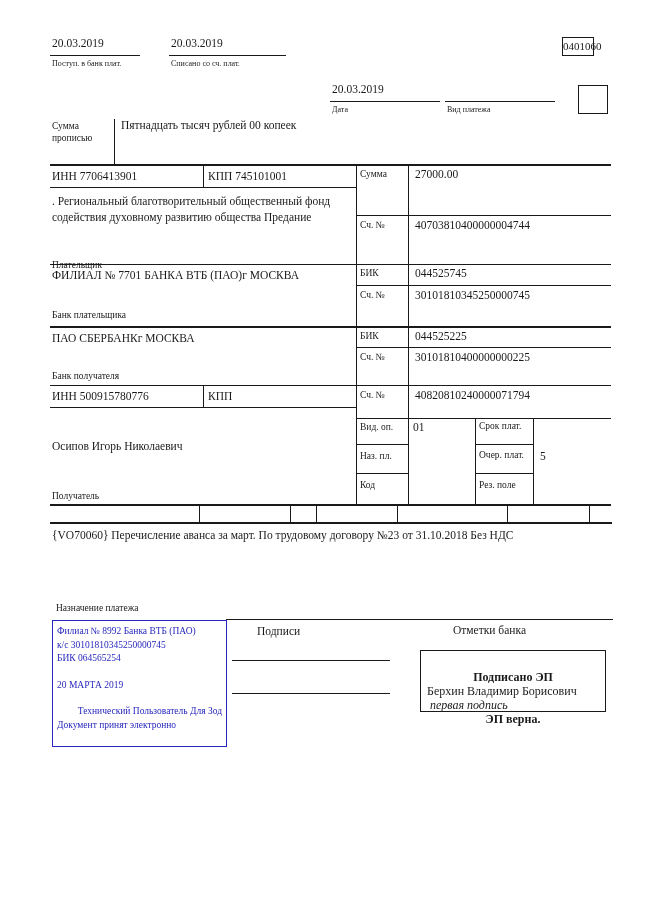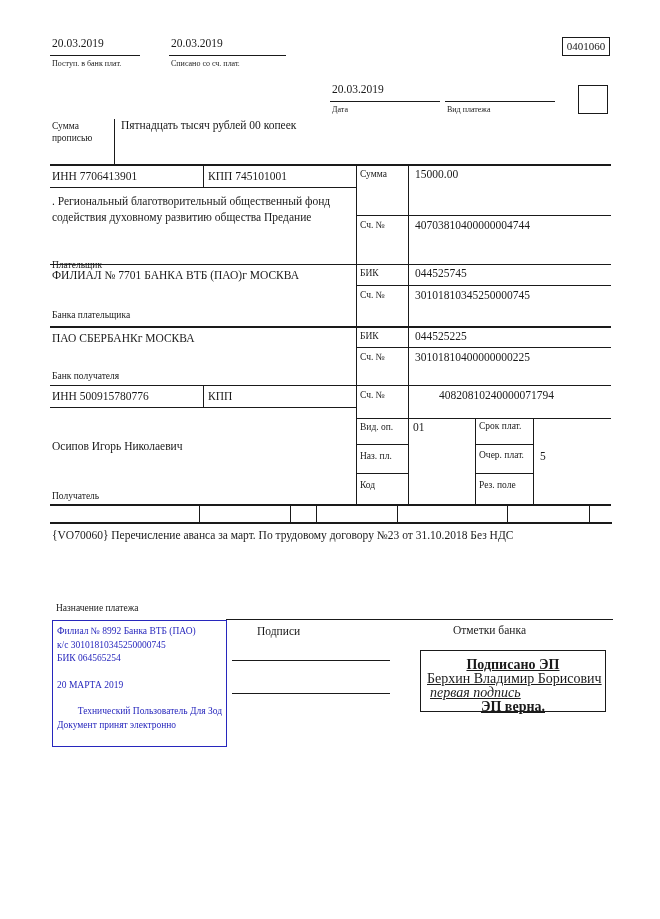--- a/index.html
+++ b/index.html
@@ -12,39 +12,39 @@
   .s11{font-size:11.5px;}
   .title{font-family:"Liberation Sans",sans-serif;font-weight:bold;font-size:12.5px;}
   .line{position:absolute;background:#1a1a1a;}
   .box{position:absolute;border:1.5px solid #1a1a1a;box-sizing:border-box;}
   .thinbox{position:absolute;border:1px solid #1a1a1a;box-sizing:border-box;}
   .bluebox{position:absolute;border:1.5px solid #2727bd;box-sizing:border-box;
            color:#2727bd;font-size:9.5px;line-height:13.5px;padding:4px 4px;}
   .bluebox div{white-space:nowrap;}
   .bluebox .wr{white-space:normal;text-align:right;}
   .stamp{position:absolute;border:1.5px solid #1a1a1a;box-sizing:border-box;
-         font-size:14px;line-height:14px;padding-top:7px;text-decoration:underline;}
+         font-size:12px;line-height:14px;padding-top:19px;}
   .ctr{text-align:center;}
   .b{font-weight:bold;}
   .i{font-style:italic;}
 </style>
 </head>
 <body>
 
 <div class="page">
 
   <div class="t s11" style="left:52px;top:36px;">20.03.2019</div>
   <div class="line" style="left:50px;top:55px;width:90px;height:1px;"></div>
   <div class="t s8" style="left:52px;top:59px;">Поступ. в банк плат.</div>
 
   <div class="t s11" style="left:171px;top:36px;">20.03.2019</div>
   <div class="line" style="left:169px;top:55px;width:117px;height:1px;"></div>
   <div class="t s8" style="left:171px;top:59px;">Списано со сч. плат.</div>
 
-  <div class="box ctr" style="left:562px;top:37px;width:48px;height:19px;font-size:11px;line-height:16px;">
+  <div class="box ctr" style="left:562px;top:37px;width:32px;height:19px;font-size:11px;line-height:16px;">
     <span>0401060</span>
   </div>
 
 
   <div class="t s11" style="left:332px;top:82px;">20.03.2019</div>
   <div class="line" style="left:330px;top:101px;width:110px;height:1px;"></div>
   <div class="t s8" style="left:332px;top:105px;">Дата</div>
 
   <div class="line" style="left:445px;top:101px;width:110px;height:1px;"></div>
   <div class="t s8" style="left:447px;top:105px;">Вид платежа</div>
@@ -81,45 +81,45 @@
   <div class="line" style="left:199px;top:506px;width:1px;height:16px;"></div>
   <div class="line" style="left:290px;top:506px;width:1px;height:16px;"></div>
   <div class="line" style="left:316px;top:506px;width:1px;height:16px;"></div>
   <div class="line" style="left:397px;top:506px;width:1px;height:16px;"></div>
   <div class="line" style="left:507px;top:506px;width:1px;height:16px;"></div>
   <div class="line" style="left:589px;top:506px;width:1px;height:16px;"></div>
 
   <div class="t s11" style="left:52px;top:169px;">ИНН 7706413901</div>
   <div class="t s11" style="left:208px;top:169px;">КПП 745101001</div>
   <div class="t s9" style="left:360px;top:169px;">Сумма</div>
-  <div class="t s11" style="left:415px;top:167px;">15000.00</div>
+  <div class="t s11" style="left:415px;top:167px;">27000.00</div>
 
   <div class="t s11 wrap" style="left:52px;top:194px;width:300px;line-height:15.5px;">. Региональный благотворительный общественный фонд содействия духовному развитию общества Предание</div>
   <div class="t s9" style="left:360px;top:220px;">Сч. №</div>
   <div class="t s11" style="left:415px;top:218px;">40703810400000004744</div>
   <div class="t s9" style="left:52px;top:260px;">Плательщик</div>
 
   <div class="t s11" style="left:52px;top:268px;">ФИЛИАЛ № 7701 БАНКА ВТБ (ПАО)г МОСКВА</div>
   <div class="t s9" style="left:360px;top:268px;">БИК</div>
   <div class="t s11" style="left:415px;top:266px;">044525745</div>
   <div class="t s9" style="left:360px;top:290px;">Сч. №</div>
   <div class="t s11" style="left:415px;top:288px;">30101810345250000745</div>
-  <div class="t s9" style="left:52px;top:310px;">Банка плательщика</div>
+  <div class="t s9" style="left:52px;top:310px;">Банк плательщика</div>
 
   <div class="t s11" style="left:52px;top:331px;">ПАО СБЕРБАНКг МОСКВА</div>
   <div class="t s9" style="left:360px;top:331px;">БИК</div>
   <div class="t s11" style="left:415px;top:329px;">044525225</div>
   <div class="t s9" style="left:360px;top:352px;">Сч. №</div>
   <div class="t s11" style="left:415px;top:350px;">30101810400000000225</div>
   <div class="t s9" style="left:52px;top:371px;">Банк получателя</div>
 
   <div class="t s11" style="left:52px;top:389px;">ИНН 500915780776</div>
   <div class="t s11" style="left:208px;top:389px;">КПП</div>
   <div class="t s9" style="left:360px;top:390px;">Сч. №</div>
-  <div class="t s11" style="left:415px;top:388px;margin-left:24px;">40820810240000071794</div>
+  <div class="t s11" style="left:415px;top:388px;">40820810240000071794</div>
   <div class="t s11" style="left:52px;top:410px;margin-top:29px;">Осипов Игорь Николаевич</div>
   <div class="t s9" style="left:52px;top:491px;">Получатель</div>
 
   <div class="t s9" style="left:360px;top:422px;">Вид. оп.</div>
   <div class="t s11" style="left:413px;top:420px;">01</div>
   <div class="t s9 wrap" style="left:479px;top:421px;width:48px;">Срок плат.</div>
   <div class="t s9" style="left:360px;top:451px;">Наз. пл.</div>
   <div class="t s9 wrap" style="left:479px;top:450px;width:48px;">Очер. плат.</div>
   <div class="t s11" style="left:540px;top:449px;">5</div>
   <div class="t s9" style="left:360px;top:480px;">Код</div>

